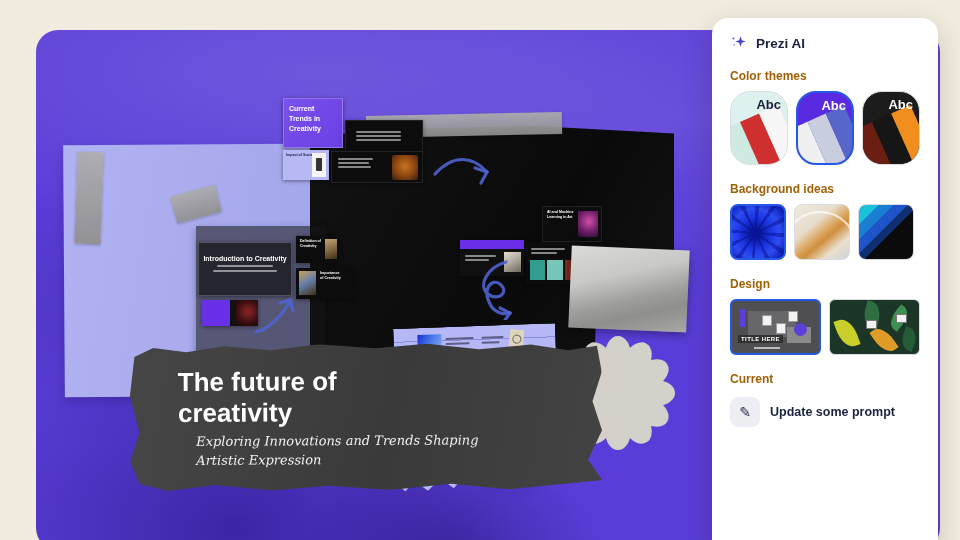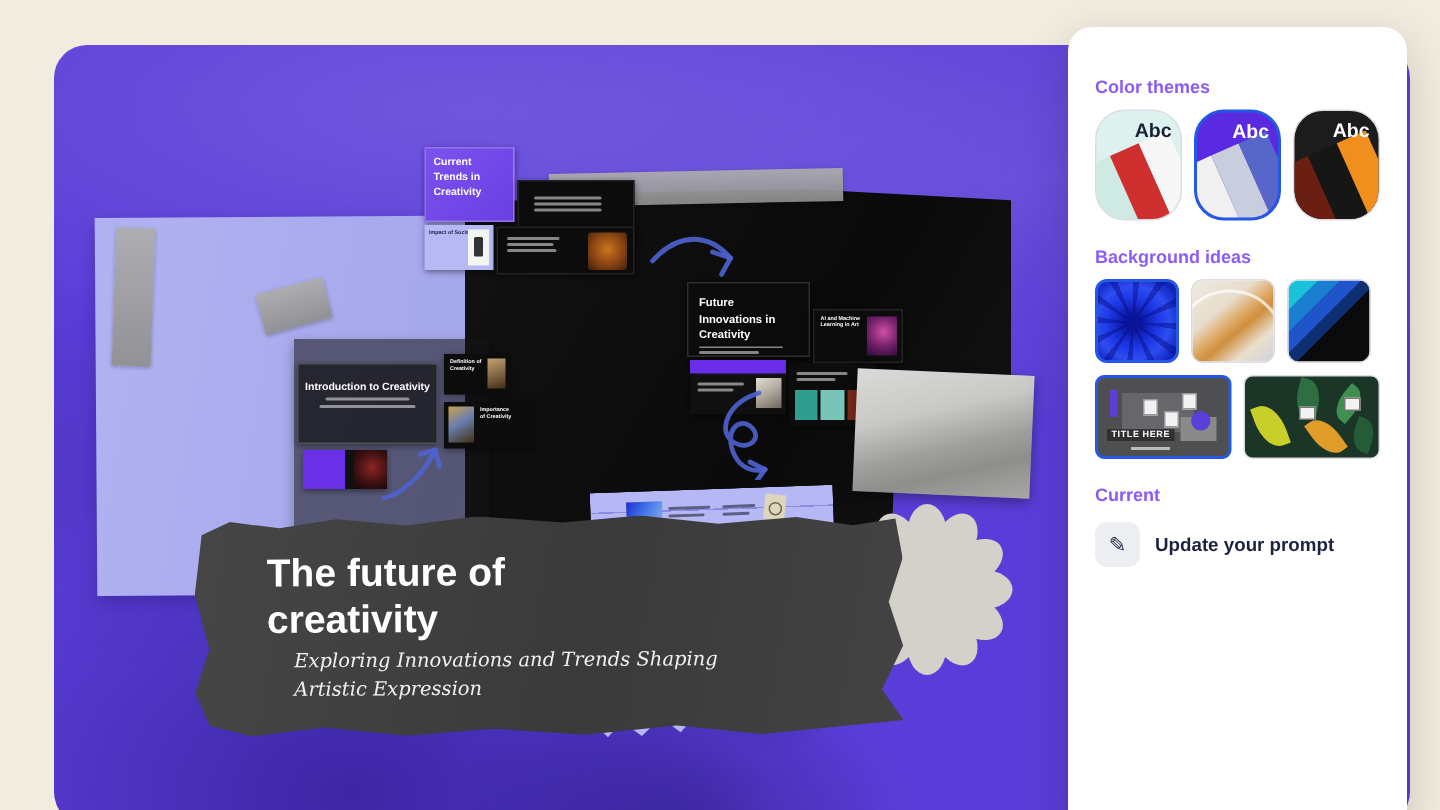--- a/index.html
+++ b/index.html
@@ -109,21 +109,21 @@
   .arrow{position:absolute;}
   .arrow path{stroke:#4e63cf;stroke-width:3.2;fill:none;stroke-linecap:round;opacity:.9;}
 
   
   #sidebar{position:absolute;left:712px;top:18px;width:226px;height:540px;background:#fff;border-radius:16px;
     box-shadow:0 10px 30px rgba(40,30,10,.20);padding:16px 18px;box-sizing:border-box;}
   .sb-header{display:flex;align-items:center;gap:8px;}
   .sb-title{font-size:13.5px;font-weight:700;color:#1c2340;}
   .bubble{margin-top:12px;background:#edebfb;border-radius:10px;padding:11px 12px;
     font-size:12.5px;line-height:1.45;color:#3c4058;}
-  .sb-label{margin-top:17px;font-size:12px;font-weight:700;color:#8b5cf6;}
+  .sb-label{margin-top:17px;font-size:12px;font-weight:700;color:#a16207;}
   .row{display:flex;gap:8px;margin-top:8px;}
   .theme-card{width:58px;height:74px;border-radius:20px;position:relative;overflow:hidden;
     border:1px solid #dcdce4;cursor:pointer;box-sizing:border-box;}
   .theme-card.selected,.bg-thumb.selected,.design-thumb.selected{border:2px solid #2458e6;}
   .abc{position:absolute;top:5px;right:6px;font-weight:700;font-size:13px;z-index:2;}
   .stripes{position:absolute;left:-25%;top:36%;width:150%;height:130%;transform:rotate(-24deg);display:flex;}
   .stripes div{flex:1;}
   .th1{background:#ddf2ee;} .th1 .abc{color:#1a1f36;}
   .th2{background:#5a2ae0;} .th2 .abc{color:#fff;}
   .th3{background:#1c1c1c;} .th3 .abc{color:#fff;}
@@ -195,24 +195,20 @@
   </div>
   <div class="card in-imp">
     <div class="micro" style="width:150%">Importance of Creativity</div>
     <div class="in-imp-img"></div>
   </div>
   <div class="card in-below">
     <div class="in-below-purple"></div>
     <div class="in-below-img"></div>
   </div>
 
-  <div class="card fu-main">
-    <span>Future Innovations in Creativity</span>
-    <div class="b"></div><div class="b" style="width:60%"></div>
-  </div>
   <div class="card fu-ai">
     <div class="micro" style="width:150%">AI and Machine Learning in Art</div>
     <div class="fu-ai-img"></div>
   </div>
   <div class="card fu-b1">
     <div class="fu-b1-band"></div>
     <div class="pad">
         <div class="b" style="width:90%"></div>
         <div class="b" style="width:70%"></div>
       </div>
@@ -286,20 +282,28 @@
       <path d="M38,55 L33,62"></path>
   </svg>
   <svg class="arrow" style="left:212px;top:260px" width="56" height="50">
     <path d="M8,42 C18,40 34,28 42,10"></path>
       <path d="M42,10 L32,13"></path>
       <path d="M42,10 L45,21"></path>
   </svg>
 </div>
 
 <div id="sidebar">
+  <div class="sb-header">
+    <svg width="18" height="18" viewBox="0 0 24 24">
+      <path d="M14 3l1.8 5.2L21 10l-5.2 1.8L14 17l-1.8-5.2L7 10l5.2-1.8z" fill="#4f46c8"></path>
+      <circle cx="4.6" cy="6" r="1.4" fill="#6a5ae0"></circle>
+        <circle cx="5.6" cy="14.5" r="1.1" fill="#8a7af0"></circle>
+    </svg>
+    <span class="sb-title">Prezi AI</span>
+  </div>
 
 
   <div class="sb-label">Color themes</div>
   <div class="row">
     <div class="theme-card th1">
       <div class="stripes">
           <div style="background:#ef7410"></div>
           <div style="background:#cfe9e3"></div>
           <div style="background:#cf2f2f"></div>
           <div style="background:#f7f7f7"></div>
@@ -326,20 +330,21 @@
     </div>
   </div>
 
   <div class="sb-label">Background ideas</div>
   <div class="row">
     <div class="bg-thumb bg1 selected"></div>
     <div class="bg-thumb bg2"></div>
     <div class="bg-thumb bg3"></div>
   </div>
 
+  <div class="sb-label">Design</div>
   <div class="row">
     <div class="design-thumb d1 selected">
       <div class="d1-block"></div>
       <div class="d1-gray"></div>
       <div class="d1-purple"></div>
       <div class="d1-burst"></div>
       <div class="d1-card" style="left:30px;top:14px"></div>
       <div class="d1-card" style="left:44px;top:22px"></div>
       <div class="d1-card" style="left:56px;top:10px"></div>
       <div class="d1-title">TITLE HERE</div>
@@ -352,15 +357,15 @@
       <div class="leaf" style="left:46px;top:26px;width:16px;height:28px;background:#e09c28;transform:rotate(-35deg)"></div>
       <div class="leaf" style="left:72px;top:28px;width:14px;height:22px;background:#245c38;transform:rotate(20deg)"></div>
       <div class="d2-card" style="left:36px;top:20px"></div>
       <div class="d2-card" style="left:66px;top:14px"></div>
     </div>
   </div>
 
   <div class="sb-label">Current</div>
   <div class="action-item">
     <div class="action-icon">✎</div>
-    <span class="action-label">Update your prompt</span>
+    <span class="action-label">Update some prompt</span>
   </div>
 </div>
 
 </body></html>

